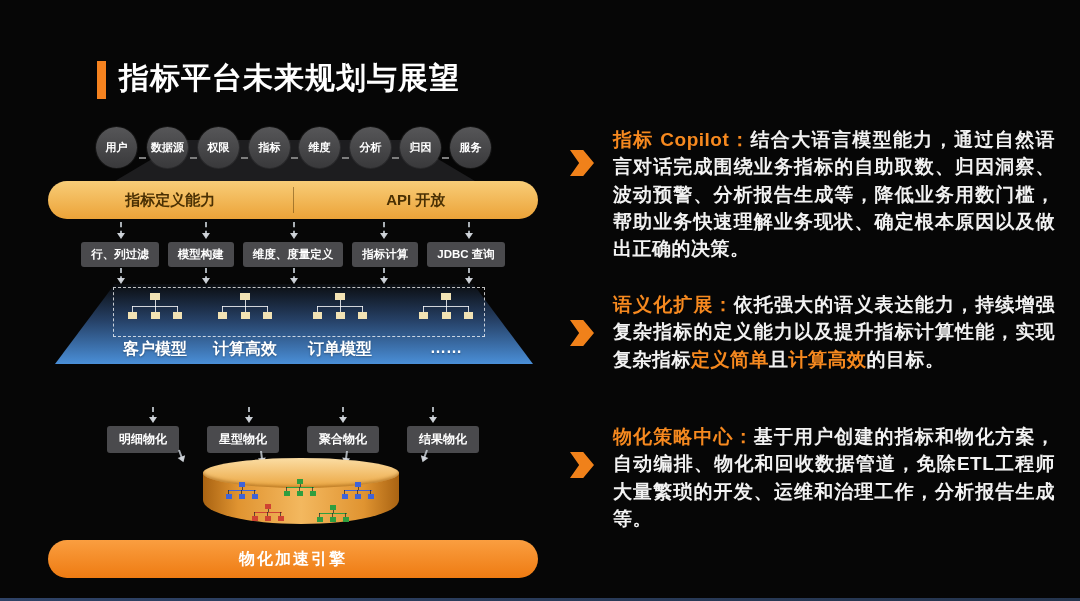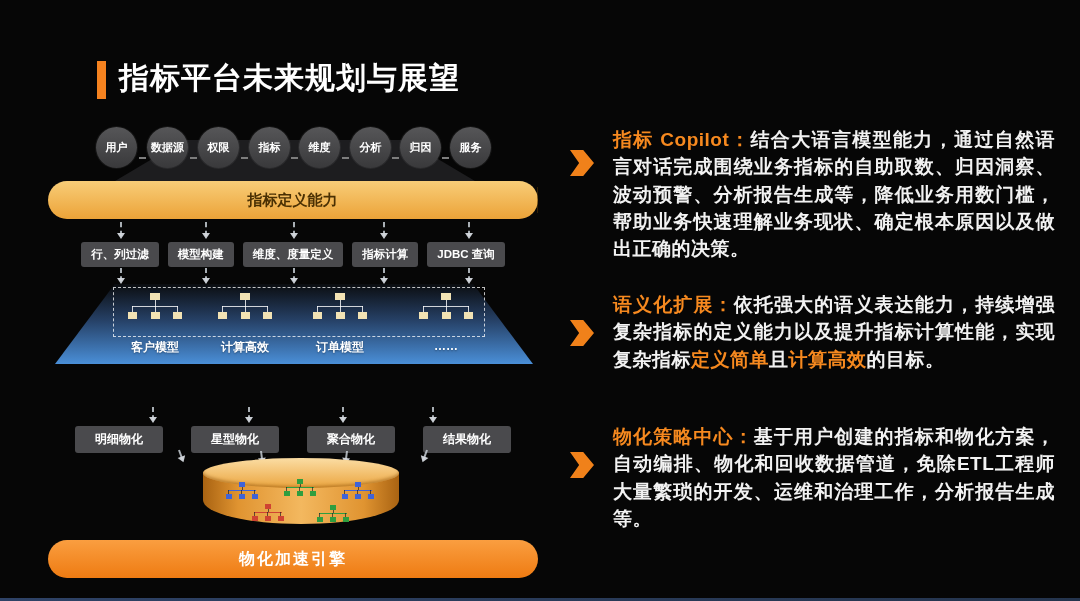--- a/index.html
+++ b/index.html
@@ -40,29 +40,29 @@
                 border:1px dashed rgba(255,255,255,0.75);z-index:2;}
 
   .tree{position:absolute;width:56px;height:28px;z-index:3;}
   .tree .root{position:absolute;left:23px;top:0;width:10px;height:7px;background:#f2e3b4;}
   .tree::before{content:'';position:absolute;left:28px;top:7px;width:1px;height:6px;background:rgba(255,255,255,.8);}
   .tree .hline{position:absolute;left:5px;top:13px;width:46px;height:1px;background:rgba(255,255,255,.8);}
   .tree .c{position:absolute;top:19px;width:9px;height:7px;background:#f2e3b4;}
   .tree .c::before{content:'';position:absolute;left:4px;top:-6px;width:1px;height:6px;background:rgba(255,255,255,.8);}
   .tree .c1{left:1px}.tree .c2{left:24px}.tree .c3{left:46px}
 
-  .model-label{position:absolute;top:339px;width:64px;text-align:center;color:#fff;font-size:12px;
+  .model-label{position:absolute;top:339px;width:64px;text-align:center;color:#fff;font-size:16px;
                font-weight:800;z-index:3;text-shadow:0 1px 2px rgba(0,0,0,.35);}
 
   .sem-bar{position:absolute;left:48px;top:366px;width:490px;height:37px;border-radius:18px;
            background:linear-gradient(180deg,#5d9fe7,#3e7ecf);display:flex;align-items:center;justify-content:center;
            color:#fff;font-size:16px;font-weight:800;z-index:2;letter-spacing:1px;}
 
   .mat-row{position:absolute;left:48px;top:426px;width:490px;display:flex;gap:28px;justify-content:center;}
-  .mat{background:#4a4a4d;color:#fff;font-size:12px;font-weight:600;padding:5px 20px;border-radius:3px;white-space:nowrap;}
+  .mat{background:#4a4a4d;color:#fff;font-size:12px;font-weight:600;padding:5px 12px;border-radius:3px;white-space:nowrap;}
 
   
   .cyl-body{position:absolute;left:203px;top:472px;width:196px;height:52px;
             background:linear-gradient(90deg,#a96312,#e09431 18%,#f3b85f 50%,#e09431 82%,#a96312);
             border-radius:0 0 98px 98px / 0 0 24px 24px;}
   .cyl-top{position:absolute;left:203px;top:458px;width:196px;height:30px;border-radius:50%;
            background:linear-gradient(180deg,#fbdda4,#eba53e);box-shadow:inset 0 -2px 3px rgba(140,80,10,.45);}
 
   .mini{position:absolute;width:36px;height:18px;z-index:4;}
   .mini .root{position:absolute;left:15px;top:0;width:6px;height:5px;}
@@ -114,20 +114,21 @@
   <i class="cdash" style="left:190px"></i>
   <i class="cdash" style="left:241px"></i>
   <i class="cdash" style="left:291px"></i>
   <i class="cdash" style="left:342px"></i>
   <i class="cdash" style="left:392px"></i>
   <i class="cdash" style="left:442px"></i>
 
   <div class="cap-bar">
     <div class="cap-half">指标定义能力</div>
     <div class="cap-div"></div>
+    <div class="cap-half">API 开放</div>
   </div>
 
   <div class="arr" style="left:120px;top:222px;height:14px"></div>
   <div class="arr" style="left:205px;top:222px;height:14px"></div>
   <div class="arr" style="left:293px;top:222px;height:14px"></div>
   <div class="arr" style="left:383px;top:222px;height:14px"></div>
   <div class="arr" style="left:468px;top:222px;height:14px"></div>
 
   <div class="feat-row">
     <div class="feat">行、列过滤</div>

